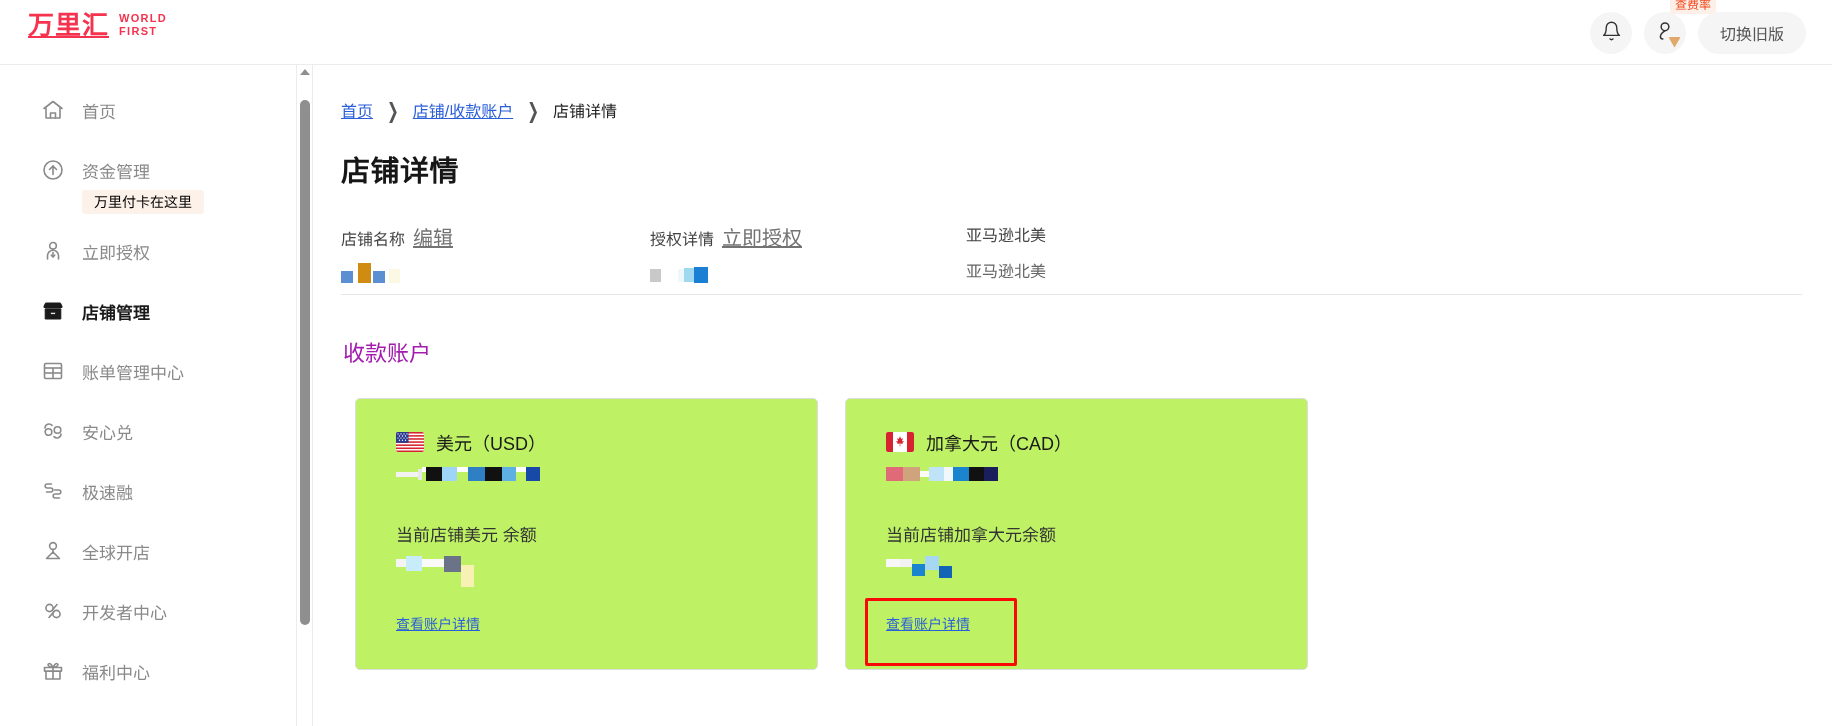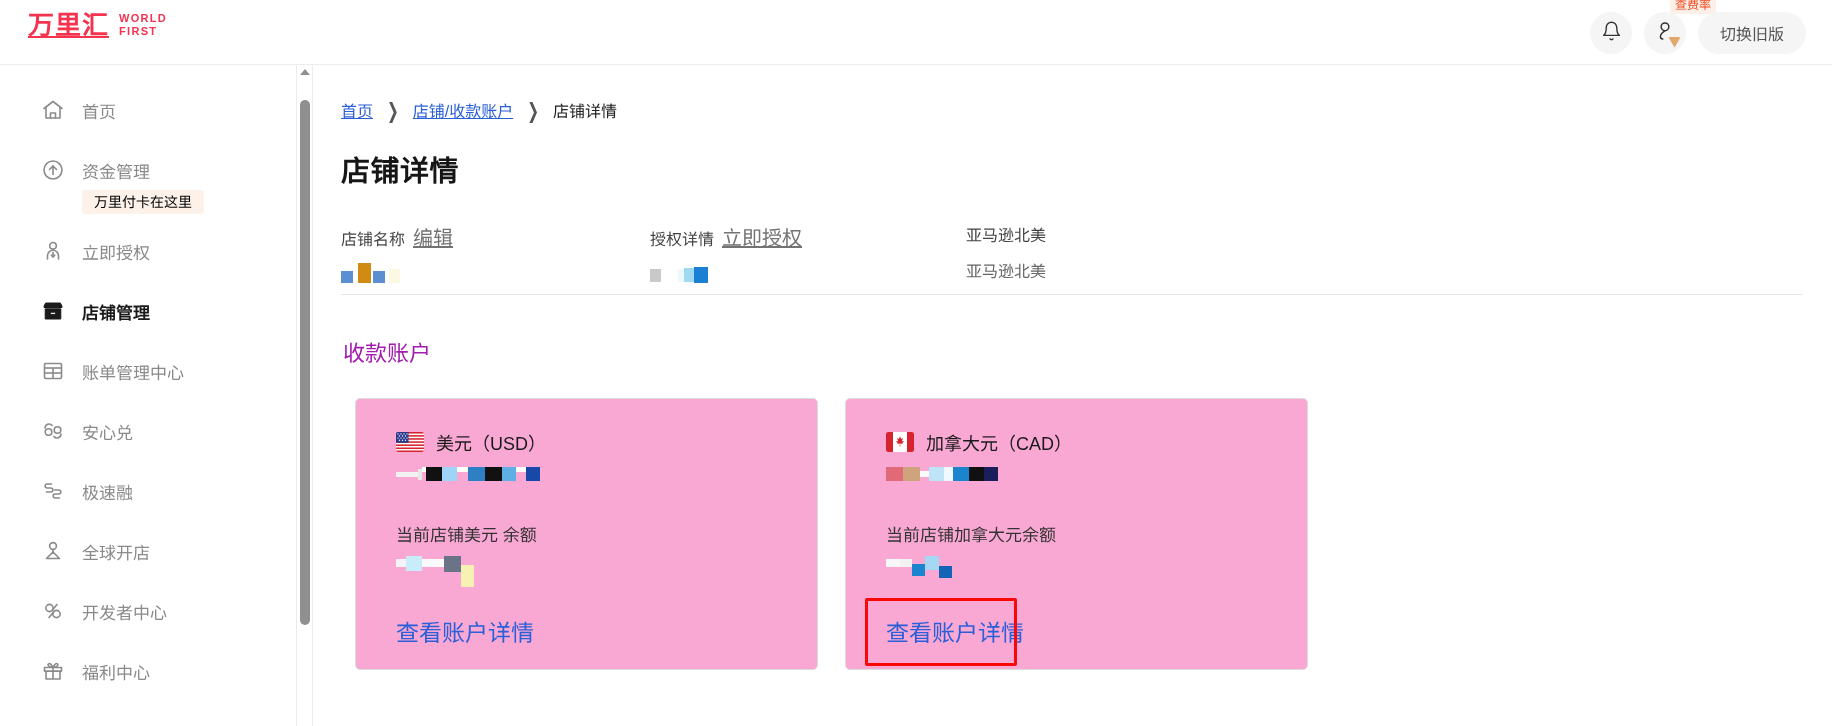--- a/index.html
+++ b/index.html
@@ -165,30 +165,30 @@
 
   .section-title {
     margin: 40px 0 0 29px;
     font-size: 22px; color: #a21caf;
   }
 
   .cards { display: flex; gap: 27px; margin: 31px 0 0 41px; }
   .acct-card {
     width: 463px; height: 272px;
     border: 1px solid #dcdcdc; border-radius: 5px;
-    background: #f9a8d4; position: relative;
+    background: #bef264; position: relative;
     padding: 30px 0 0 40px;
   }
   .cur-head { display: flex; align-items: center; gap: 12px; }
   .flag { width: 28px; height: 20px; border-radius: 2px; overflow: hidden; position: relative; flex: 0 0 28px; }
   .cur-name { font-size: 18px; color: #1a1a1a; }
   .balance-label { margin-top: 40px; font-size: 17px; color: #333; }
   .detail-link {
-    position: absolute; left: 40px; bottom: 21px;
-    font-size: 23px; color: #2b5fd9; cursor: pointer;
+    position: absolute; left: 40px; bottom: 36px;
+    font-size: 14px; color: #2b5fd9; text-decoration: underline; cursor: pointer;
   }
   .highlight-box {
     position: absolute; left: 19px; bottom: 3px;
     width: 152px; height: 68px;
     border: 3px solid #fa0707; border-radius: 2px;
     pointer-events: none;
   }
 
   
   .mosaic { display: flex; align-items: flex-start; }

